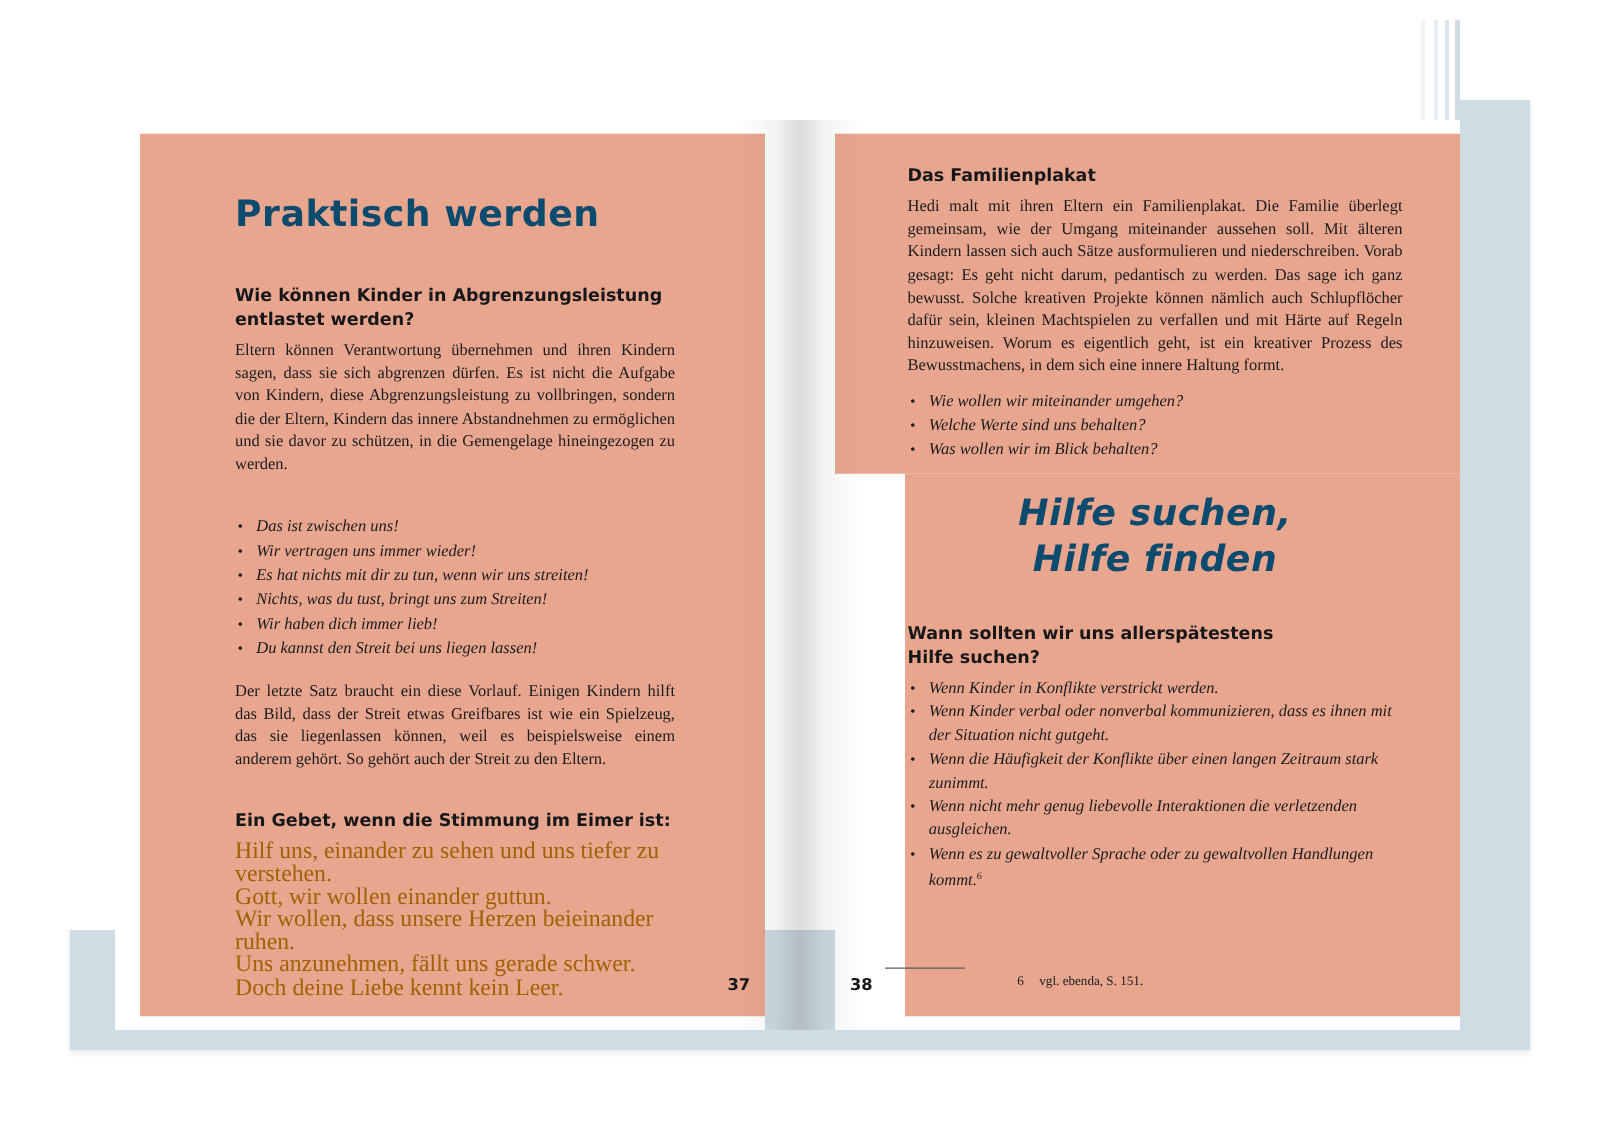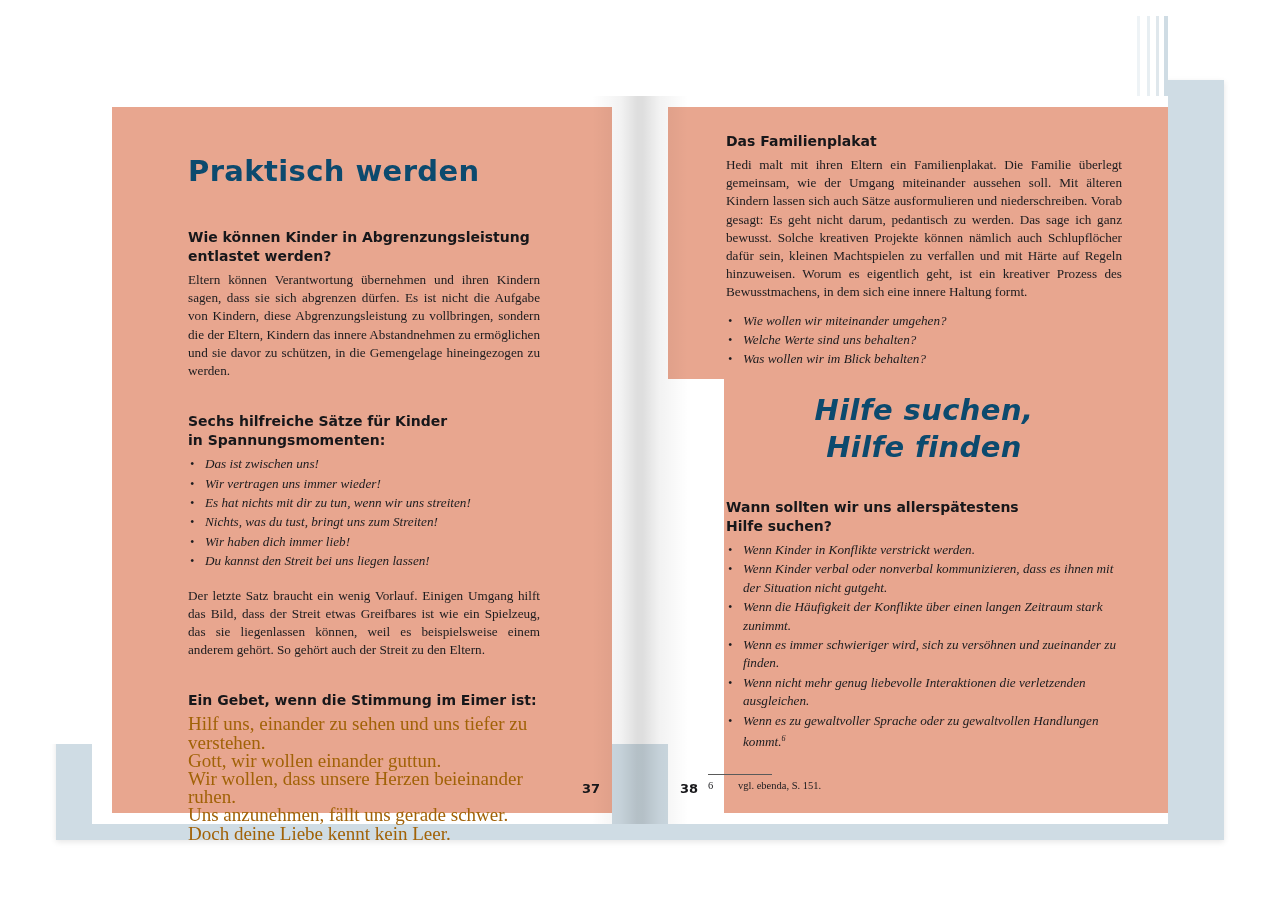--- a/index.html
+++ b/index.html
@@ -240,34 +240,30 @@
       <div style="height:40px"></div>
 
       <h2 class="sub">
         <span>Wie können Kinder in Abgrenzungsleistung</span><br>
         <span>entlastet werden?</span>
       </h2>
       <p class="body">Eltern können Verantwortung übernehmen und ihren Kindern sagen, dass sie sich abgrenzen dürfen. Es ist nicht die Aufgabe von Kindern, diese Abgrenzungsleistung zu vollbringen, sondern die der Eltern, Kindern das innere Abstandnehmen zu ermöglichen und sie davor zu schützen, in die Gemengelage hineingezogen zu werden.</p>
 
       <div style="height:22px"></div>
 
-      <h2 class="sub">
-        <span>Sechs hilfreiche Sätze für Kinder</span><br>
-        <span>in Spannungsmomenten:</span>
-      </h2>
       <ul class="bullets">
         <li>Das ist zwischen uns!</li>
         <li>Wir vertragen uns immer wieder!</li>
         <li>Es hat nichts mit dir zu tun, wenn wir uns streiten!</li>
         <li>Nichts, was du tust, bringt uns zum Streiten!</li>
         <li>Wir haben dich immer lieb!</li>
         <li>Du kannst den Streit bei uns liegen lassen!</li>
       </ul>
       <div style="height:6px"></div>
-      <p class="body">Der letzte Satz braucht ein wenig Vorlauf. Einigen Umgang hilft das Bild, dass der Streit etwas Greifbares ist wie ein Spielzeug, das sie liegenlassen können, weil es beispielsweise einem anderem gehört. So gehört auch der Streit zu den Eltern.</p>
+      <p class="body">Der letzte Satz braucht ein diese Vorlauf. Einigen Kindern hilft das Bild, dass der Streit etwas Greifbares ist wie ein Spielzeug, das sie liegenlassen können, weil es beispielsweise einem anderem gehört. So gehört auch der Streit zu den Eltern.</p>
 
       <div style="height:22px"></div>
 
       <h2 class="sub">Ein Gebet, wenn die Stimmung im Eimer ist:</h2>
       <div>
         <div class="prayer-line">Hilf uns, einander zu sehen und uns tiefer zu verstehen.</div>
         <div class="prayer-line">Gott, wir wollen einander guttun.</div>
         <div class="prayer-line">Wir wollen, dass unsere Herzen beieinander ruhen.</div>
         <div class="prayer-line">Uns anzunehmen, fällt uns gerade schwer.</div>
         <div class="prayer-line">Doch deine Liebe kennt kein Leer.</div>
@@ -301,29 +297,28 @@
 
       <h2 class="sub">
         <span>Wann sollten wir uns allerspätestens</span><br>
         <span>Hilfe suchen?</span>
       </h2>
 
       <ul class="bullets">
         <li>Wenn Kinder in Konflikte verstrickt werden.</li>
         <li>Wenn Kinder verbal oder nonverbal kommunizieren, dass es ihnen mit der Situation nicht gutgeht.</li>
         <li>Wenn die Häufigkeit der Konflikte über einen langen Zeitraum stark zunimmt.</li>
-        <li>Wenn es immer schwieriger wird, sich zu versöhnen und zueinander zu finden.</li>
         <li>Wenn nicht mehr genug liebevolle Interaktionen die verletzenden ausgleichen.</li>
         <li><span>Wenn es zu gewaltvoller Sprache oder zu gewaltvollen Handlungen kommt.</span><sup class="fn">6</sup></li>
       </ul>
     </div>
 
     <div class="folio" style="left:12px; top:685px;">38</div>
 
-    <div class="content" style="left:40px; top:678px; width:300px;">
+    <div class="content" style="left:40px; top:678px; width:300px;text-align:center;">
       <div class="footnote-rule"></div>
       <div class="footnote">
         <span class="fn-num">6</span><span>vgl. ebenda, S. 151.</span>
       </div>
     </div>
   </div>
 
   <div class="gutter"></div>
 </div>
 

